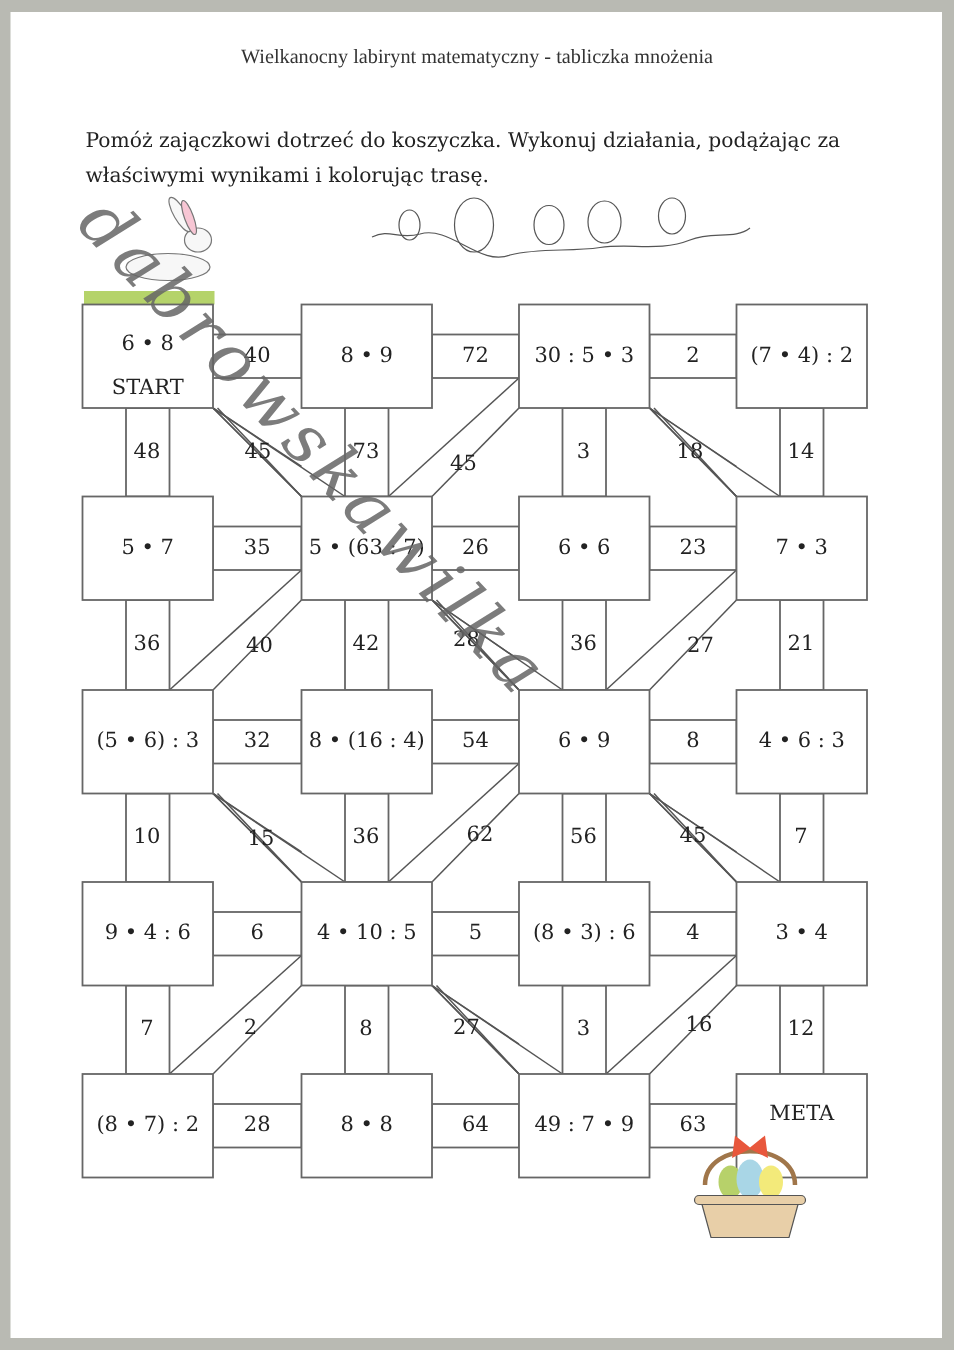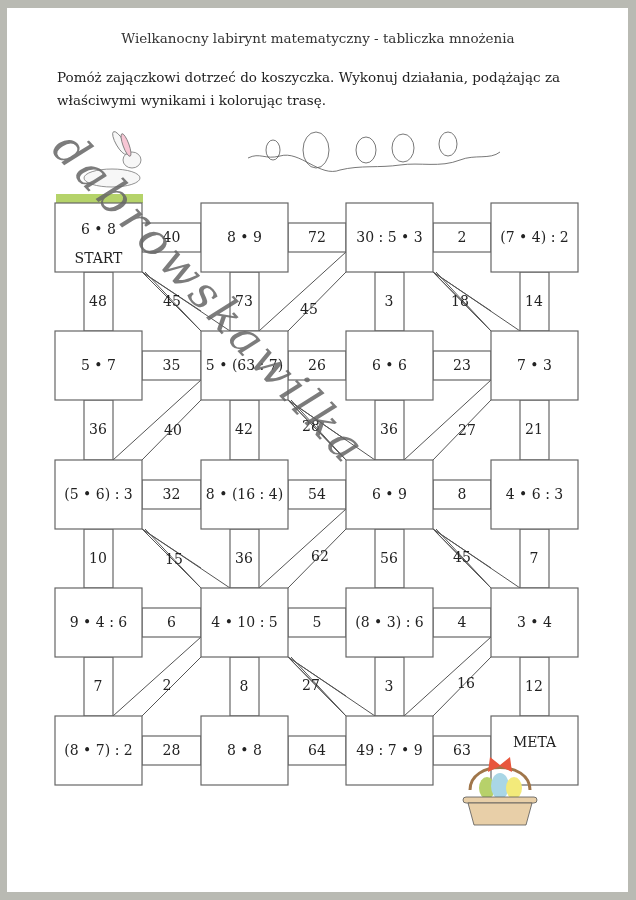--- a/index.html
+++ b/index.html
@@ -1,19 +1,19 @@
 <!DOCTYPE html>
 <html><head>
 <meta charset="utf-8">
 <style>
   html,body{margin:0;padding:0;}
   body{width:636px;height:900px;background:#b9bab3;position:relative;overflow:hidden;font-family:"DejaVu Serif",serif;}
   .page{position:absolute;left:7px;top:8px;width:621px;height:884px;background:#ffffff;}
-  .title{position:absolute;left:0;top:30px;width:636px;text-align:center;font-size:13.5px;color:#333;}
-  .instr{position:absolute;left:57px;top:66px;width:520px;font-size:13.5px;line-height:23px;color:#222;}
+  .title{position:absolute;left:0;top:30px;width:636px;text-align:center;font-size:13.5px;color:#333;font-family:Liberation Serif, serif;}
+  .instr{position:absolute;left:57px;top:83px;width:520px;font-size:13.5px;line-height:23px;color:#222;}
   svg.maze{position:absolute;left:0;top:0;}
   .box{fill:#fff;stroke:#666;stroke-width:1.2;}
   .conn{fill:#fff;stroke:#666;stroke-width:1.2;}
   .line{stroke:#555;stroke-width:1;}
   .txt{font-family:"DejaVu Serif",serif;font-size:14px;fill:#222;}
   .wm{font-family:"DejaVu Serif",serif;font-size:46px;fill:#666;opacity:0.85;font-style:italic;}
 </style>
 </head>
 <body>
 

